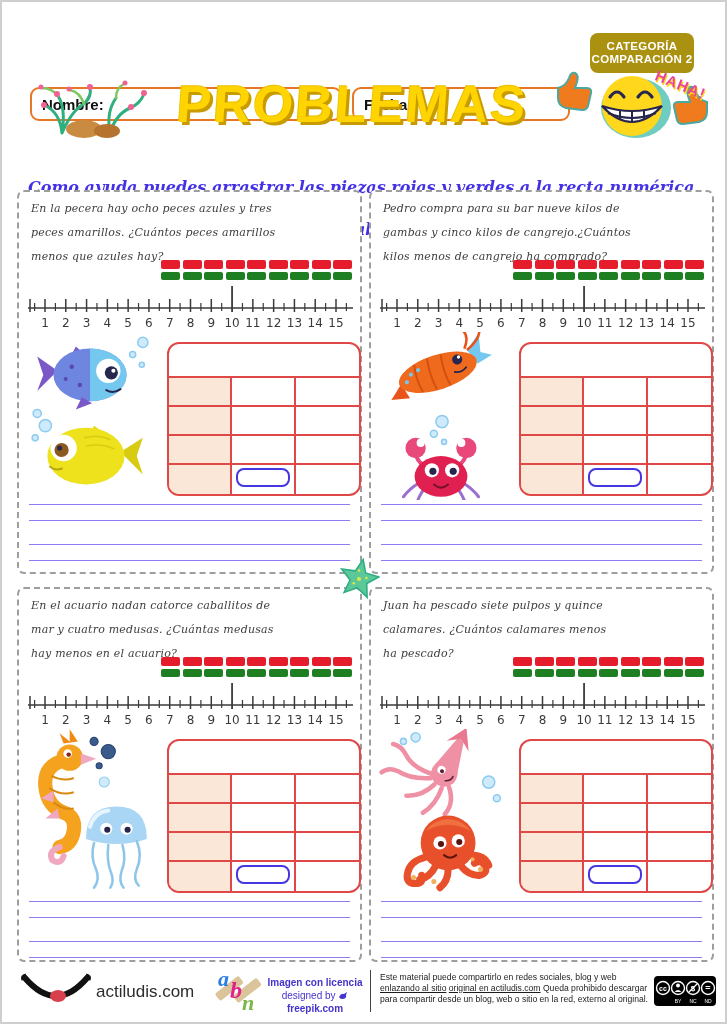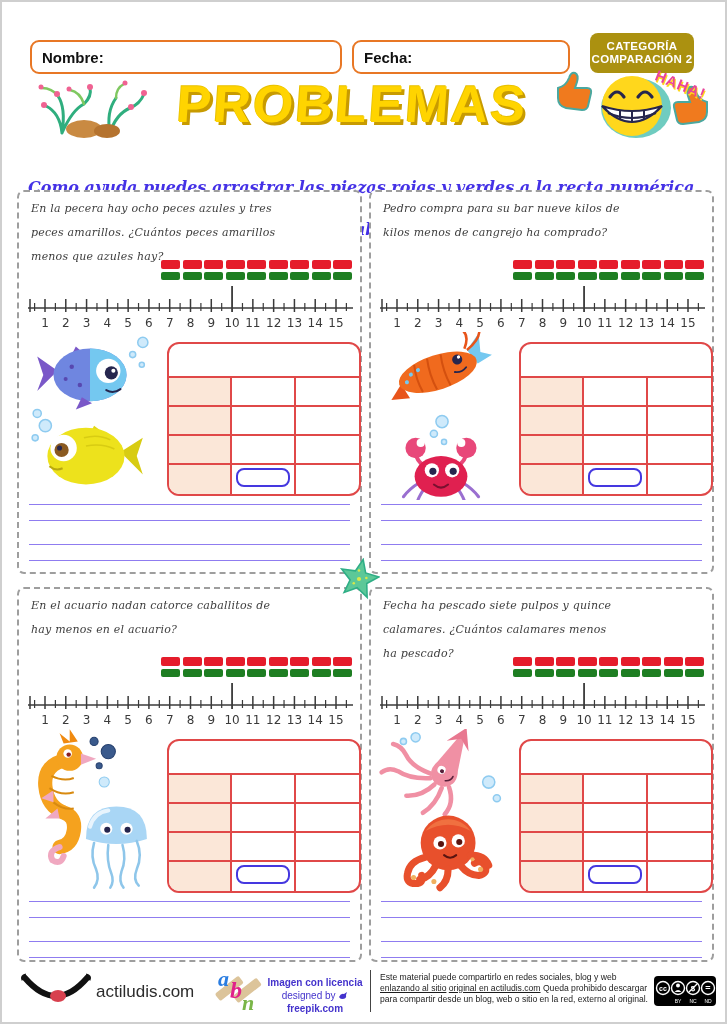--- a/index.html
+++ b/index.html
@@ -2,21 +2,21 @@
 <html><head>
 <meta charset="utf-8">
 <style>
   html,body{margin:0;padding:0;background:#fff;}
   .sheet{position:relative;width:727px;height:1024px;margin:0 auto;background:#fff;
          border:2px solid #cfcfcf;outline:1px solid #ececec;box-sizing:border-box;
          font-family:"Liberation Sans",sans-serif;overflow:hidden;}
   
   .field-box{position:absolute;display:flex;align-items:center;padding-left:10px;
              border:2px solid #e87725;border-radius:9px;background:#fff;box-sizing:border-box;
-             font-weight:bold;font-size:15px;color:#111;}
+             font-weight:bold;font-size:15px;color:#111;margin-top:47px;}
   .badge{position:absolute;left:588px;top:31px;width:104px;height:40px;background:#ab9110;
          border-radius:8px;color:#fff;font-weight:bold;font-size:11.5px;text-align:center;
          display:flex;flex-direction:column;justify-content:center;line-height:13px;letter-spacing:.3px;}
   .title{position:absolute;left:158px;top:72px;width:384px;text-align:center;
          font-size:52px;font-weight:900;letter-spacing:2px;color:#ffd400;
          text-shadow:3px 3px 0 #c89b00,-1px -1px 0 #e8c100;transform:skewX(-4deg);}
   .haha{position:absolute;left:652px;top:74px;transform:rotate(22deg);font-weight:900;
         font-size:15px;color:#e8449a;text-shadow:1.5px 1.5px 0 #ffd71c;letter-spacing:1px;}
   .deco{position:absolute;}
   
@@ -258,20 +258,21 @@
       <div class="wl l1"></div>
         <div class="wl l2"></div>
       <div class="wl l3"></div>
         <div class="wl l4"></div>
     </div>
   </section>
 
   <section class="quad" style="left:367px;top:188px;height:384px;">
     <div class="qtext">
       <div>Pedro compra para su bar nueve kilos de</div>
+      <div>gambas y  cinco kilos de cangrejo.¿Cuántos</div>
       <div>kilos menos de cangrejo ha comprado?</div>
     </div>
     <div class="qblocks">
       <div class="brow">
           <span class="blk red"></span>
           <span class="blk red"></span>
           <span class="blk red"></span>
           <span class="blk red"></span>
           <span class="blk red"></span>
           <span class="blk red"></span>
@@ -402,20 +403,21 @@
       <div class="wl l1"></div>
         <div class="wl l2"></div>
       <div class="wl l3"></div>
         <div class="wl l4"></div>
     </div>
   </section>
 
   <section class="quad" style="left:15px;top:585px;height:375px;">
     <div class="qtext">
       <div>En el acuario nadan catorce caballitos de</div>
+      <div>mar y cuatro medusas. ¿Cuántas medusas</div>
       <div>hay menos en el acuario?</div>
     </div>
     <div class="qblocks">
       <div class="brow">
           <span class="blk red"></span>
           <span class="blk red"></span>
           <span class="blk red"></span>
           <span class="blk red"></span>
           <span class="blk red"></span>
           <span class="blk red"></span>
@@ -536,21 +538,21 @@
     <div class="wlines">
       <div class="wl l1"></div>
         <div class="wl l2"></div>
       <div class="wl l3"></div>
         <div class="wl l4"></div>
     </div>
   </section>
 
   <section class="quad" style="left:367px;top:585px;height:375px;">
     <div class="qtext">
-      <div>Fecha ha pescado siete pulpos y quince</div>
+      <div>Juan ha pescado siete pulpos y quince</div>
       <div>calamares. ¿Cuántos calamares menos</div>
       <div>ha pescado?</div>
     </div>
     <div class="qblocks">
       <div class="brow">
           <span class="blk red"></span>
           <span class="blk red"></span>
           <span class="blk red"></span>
           <span class="blk red"></span>
           <span class="blk red"></span>

